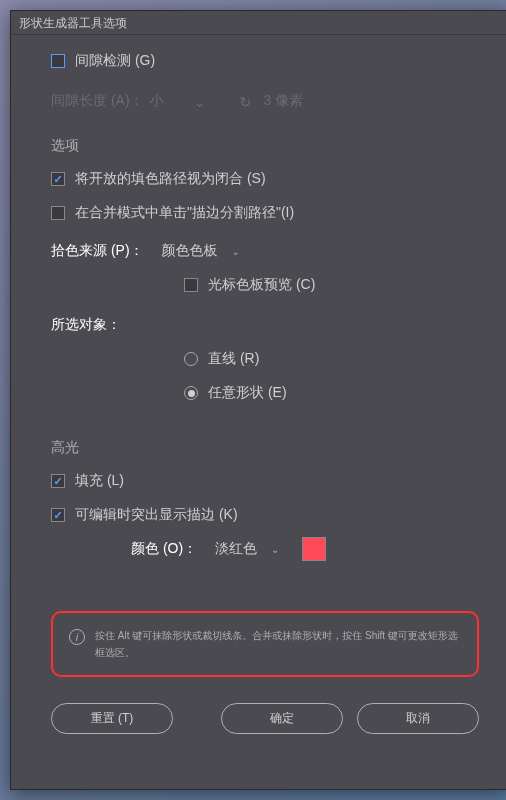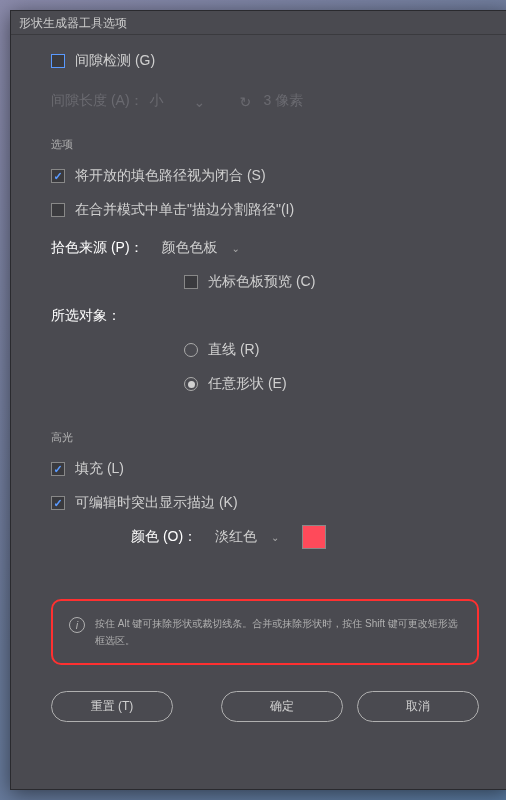--- a/index.html
+++ b/index.html
@@ -72,21 +72,21 @@
     }
     .label {
       color: #d0d0d0;
       font-size: 14px;
     }
     .label.disabled {
       color: #6a6a70;
     }
     .section-header {
       color: #b0b0b0;
-      font-size: 11px;
+      font-size: 14px;
       margin-top: 24px;
       margin-bottom: 12px;
     }
     .indent {
       margin-left: 0px;
     }
     .sub-row {
       margin-left: 115px;
       padding-left: 18px;
     }
@@ -234,21 +234,21 @@
         <span>颜色色板</span>
         <span class="chevron">⌄</span>
       </span>
     </div>
 
     <div class="row sub-row">
       <span class="checkbox"></span>
       <span class="label">光标色板预览 (C)</span>
     </div>
 
-    <div class="row indent" style="margin-top:10px;text-align:center;">
+    <div class="row indent" style="margin-top:16px;text-align:center;">
       <span class="property-label">所选对象：</span>
     </div>
 
     <div class="row sub-row">
       <span class="radio"></span>
       <span class="label">直线 (R)</span>
     </div>
 
     <div class="row sub-row">
       <span class="radio selected"></span>

